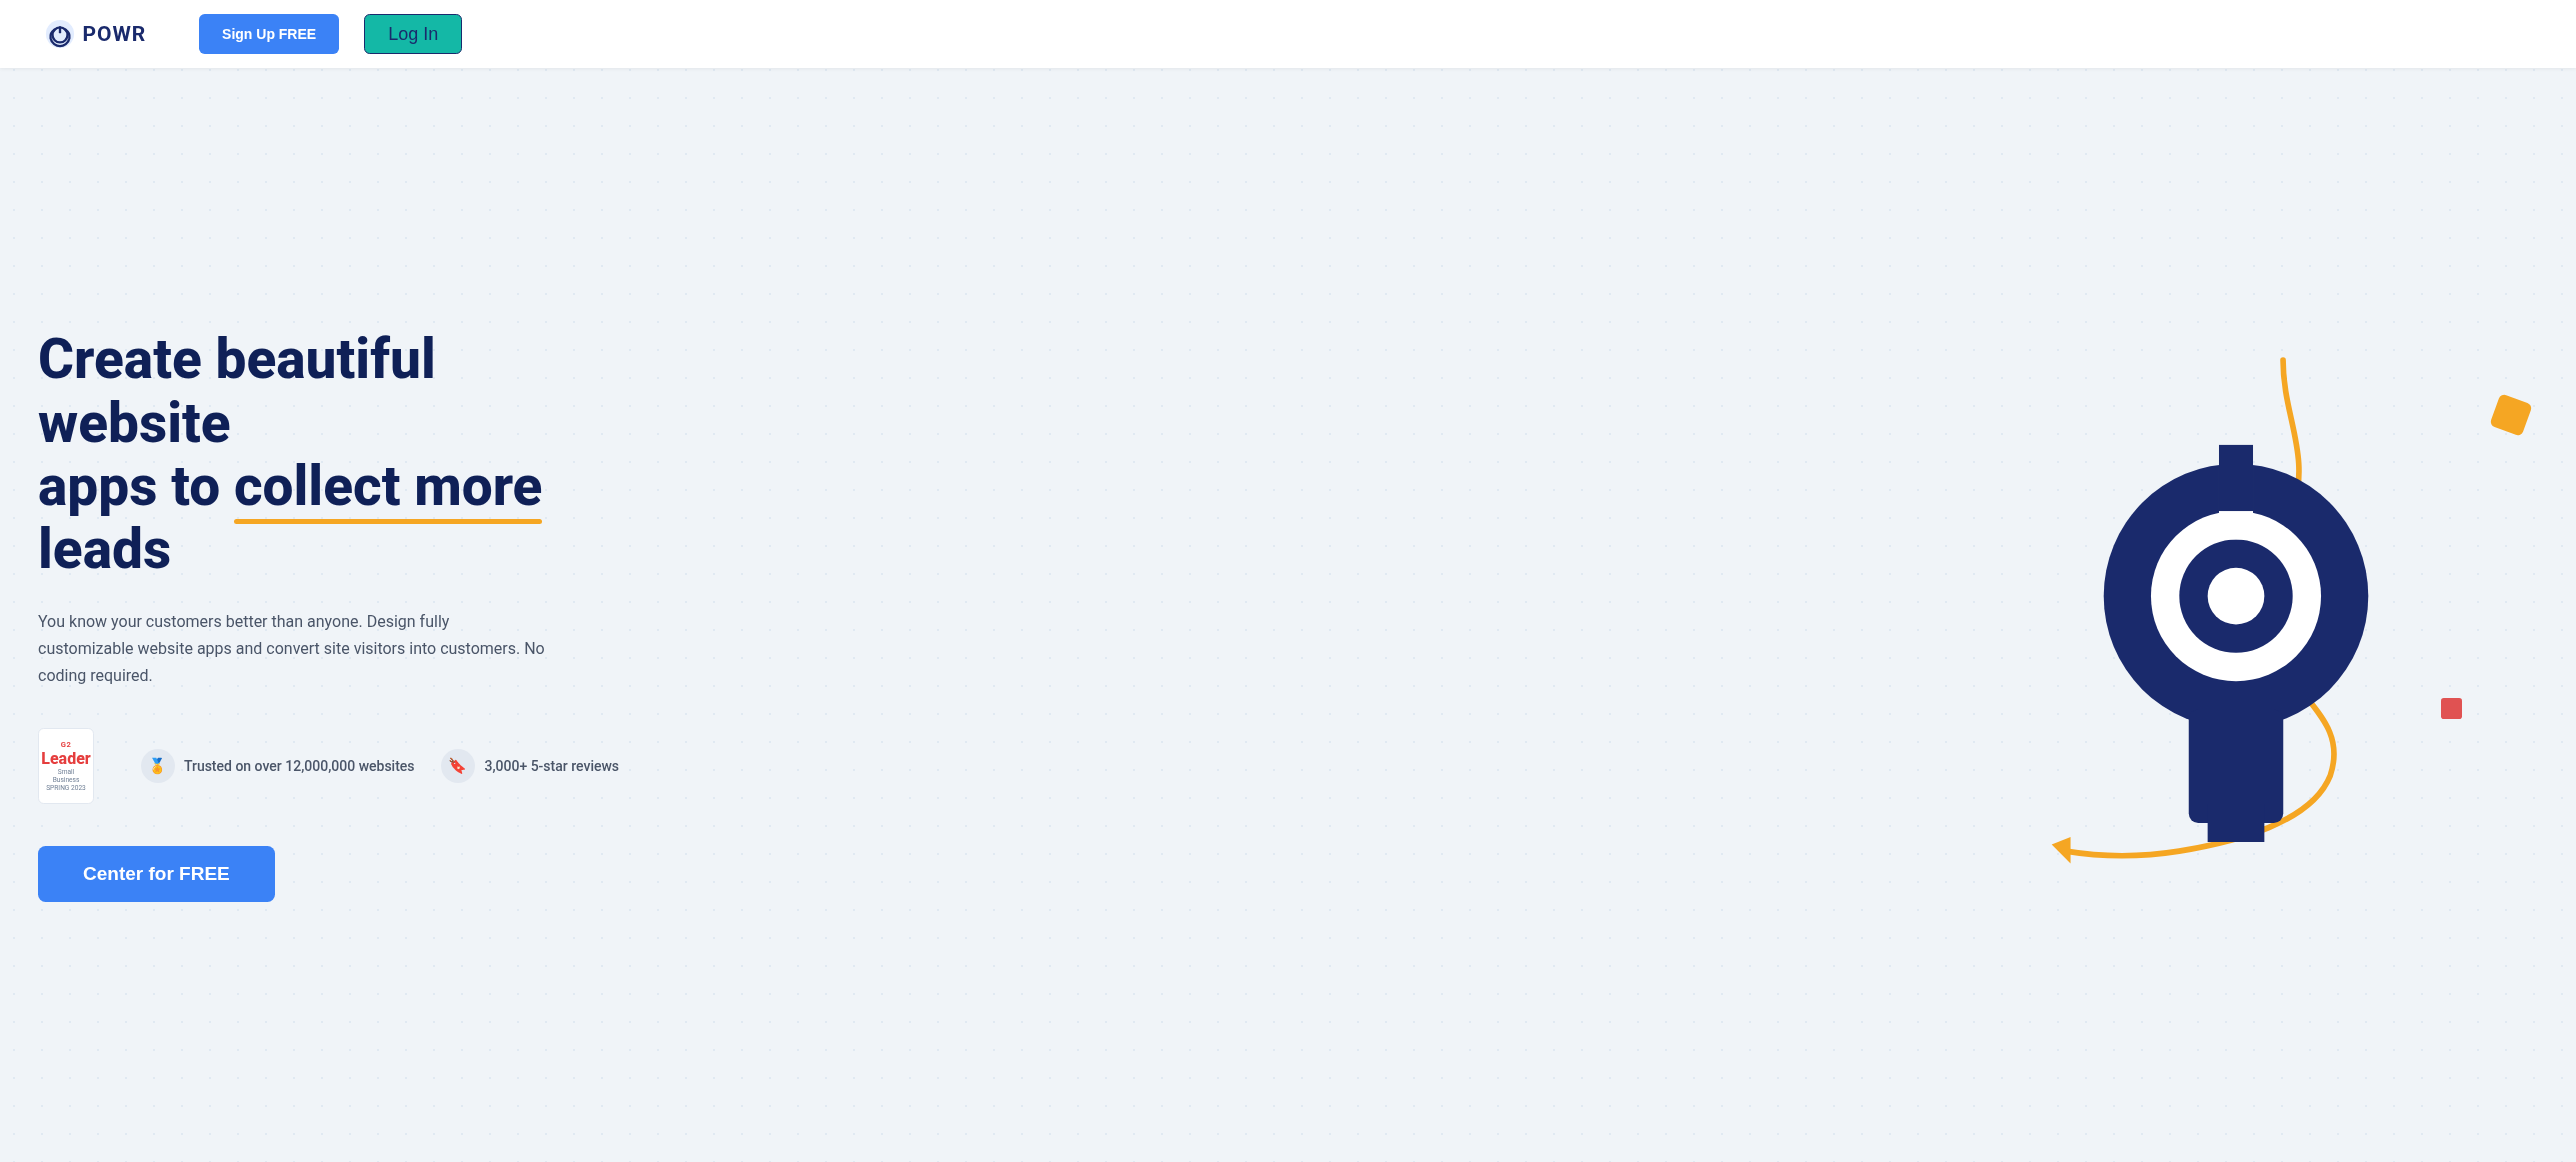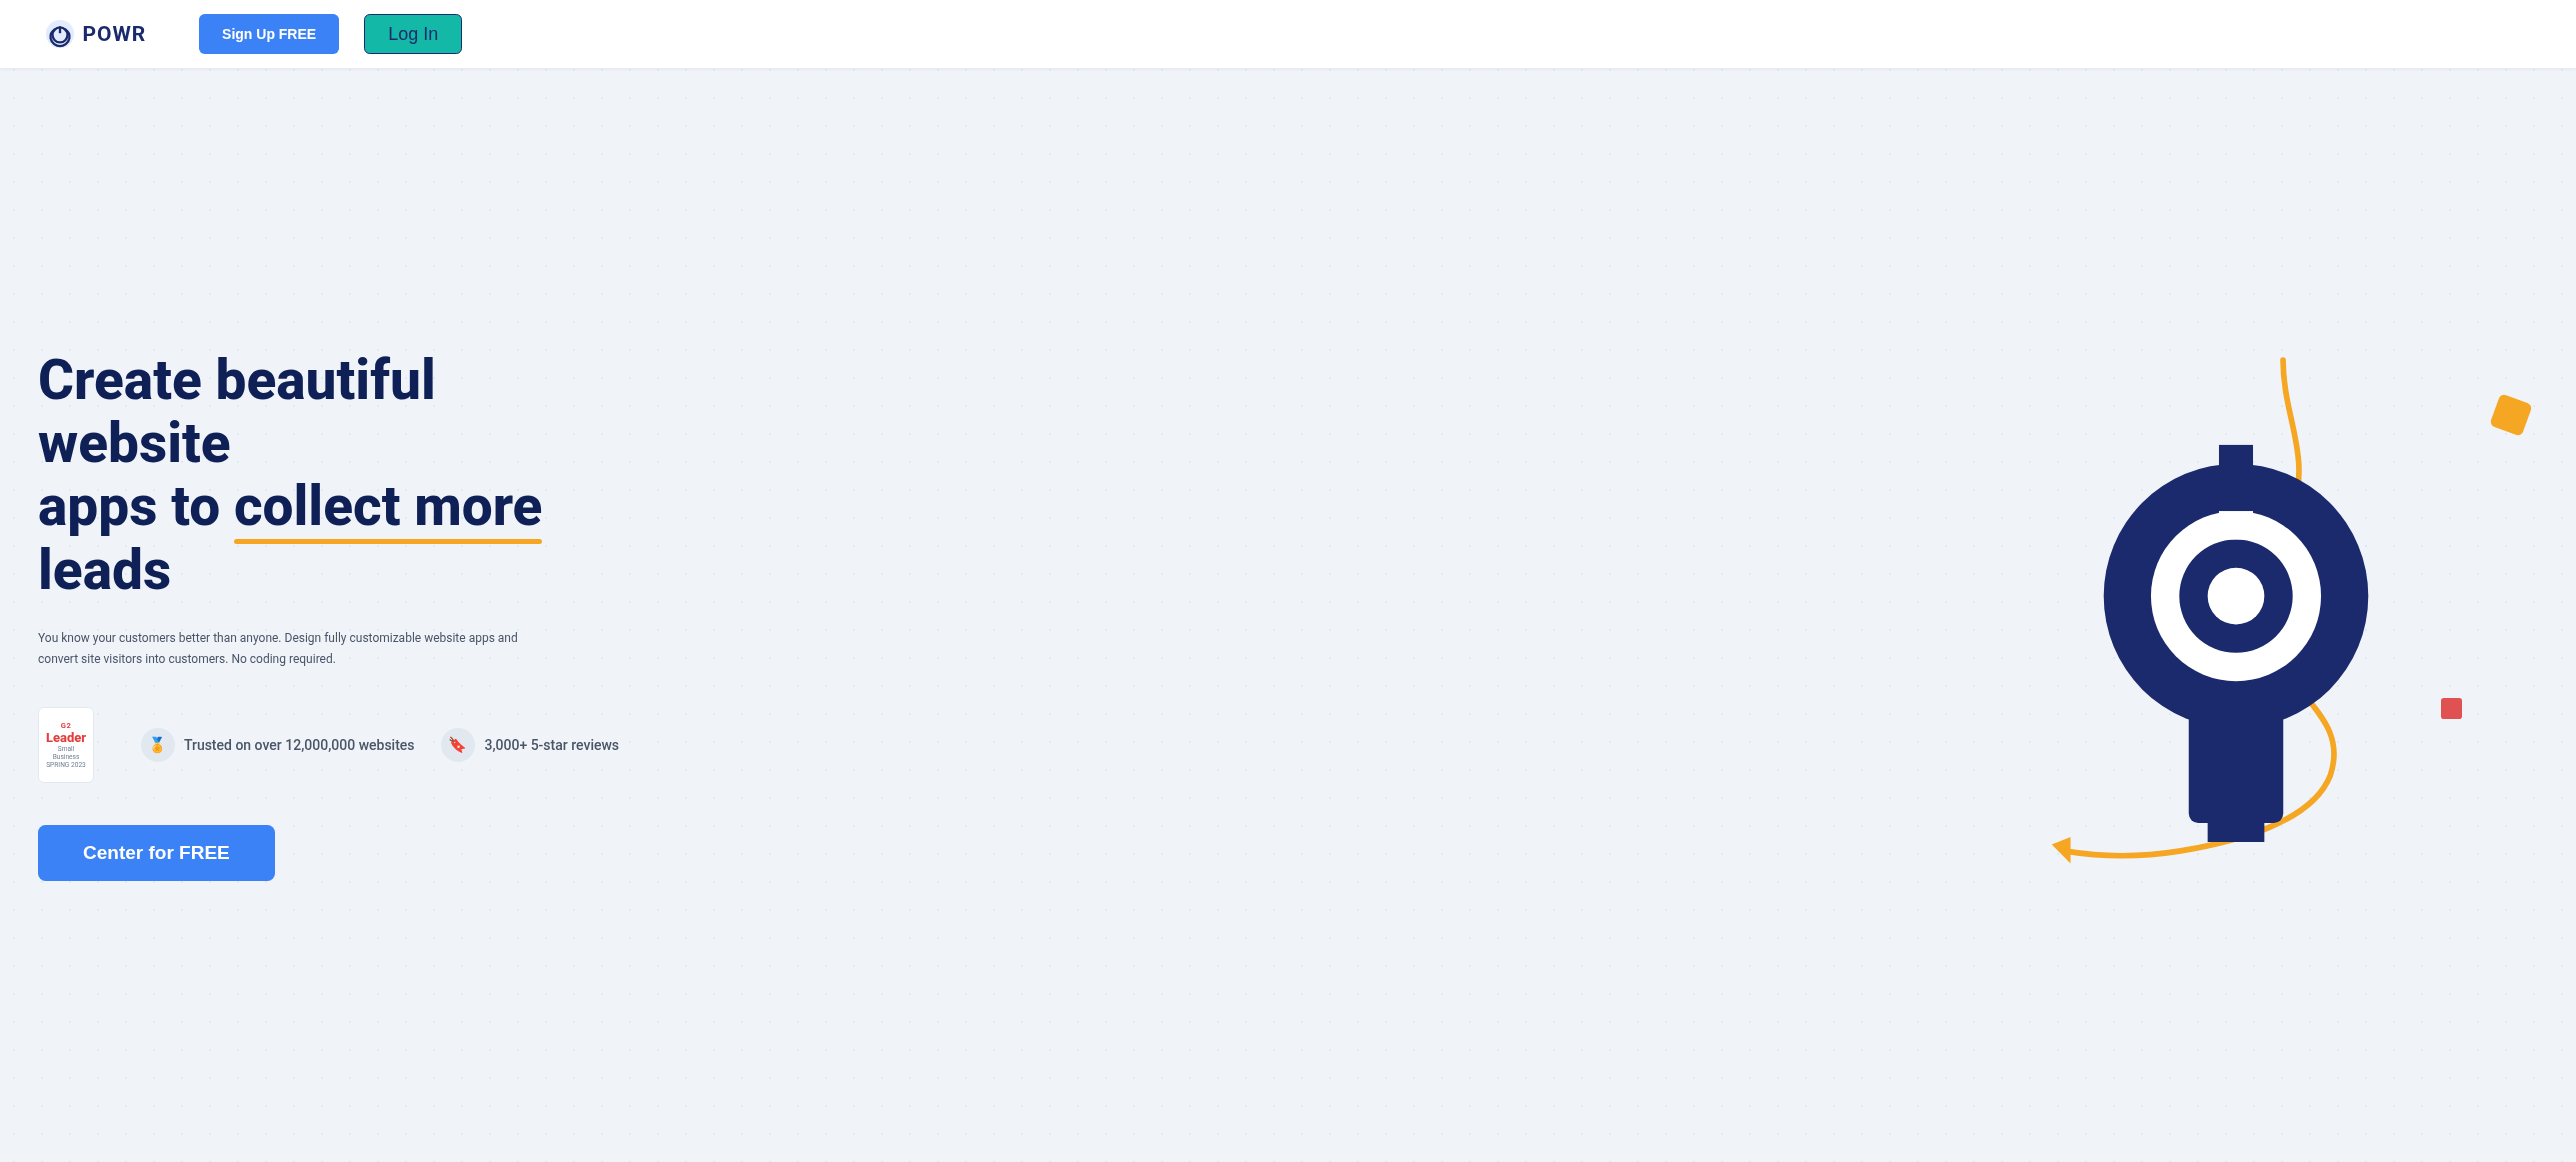--- a/index.html
+++ b/index.html
@@ -142,21 +142,21 @@
       position: absolute;
       bottom: -5.7px;
       left: 0;
       width: 100%;
       height: 4.7px;
       background: #f5a623;
       border-radius: 2.8px;
     }
 
     .hero-subtitle {
-      font-size: 12px;
+      font-size: 16px;
       color: #4a5568;
       line-height: 1.7;
       margin-bottom: 38px;
       max-width: 510px;
     }
 
     
     .badges-row {
       display: flex;
       align-items: center;
@@ -185,21 +185,21 @@
     }
 
     .g2-top {
       font-size: 7.6px;
       font-weight: 700;
       color: #e53e3e;
       letter-spacing: 0.5px;
     }
 
     .g2-label {
-      font-size: 13px;
+      font-size: 16px;
       font-weight: 800;
       color: #e53e3e;
       text-align: center;
     }
 
     .g2-sub {
       font-size: 6.6px;
       color: #718096;
       text-align: center;
     }

